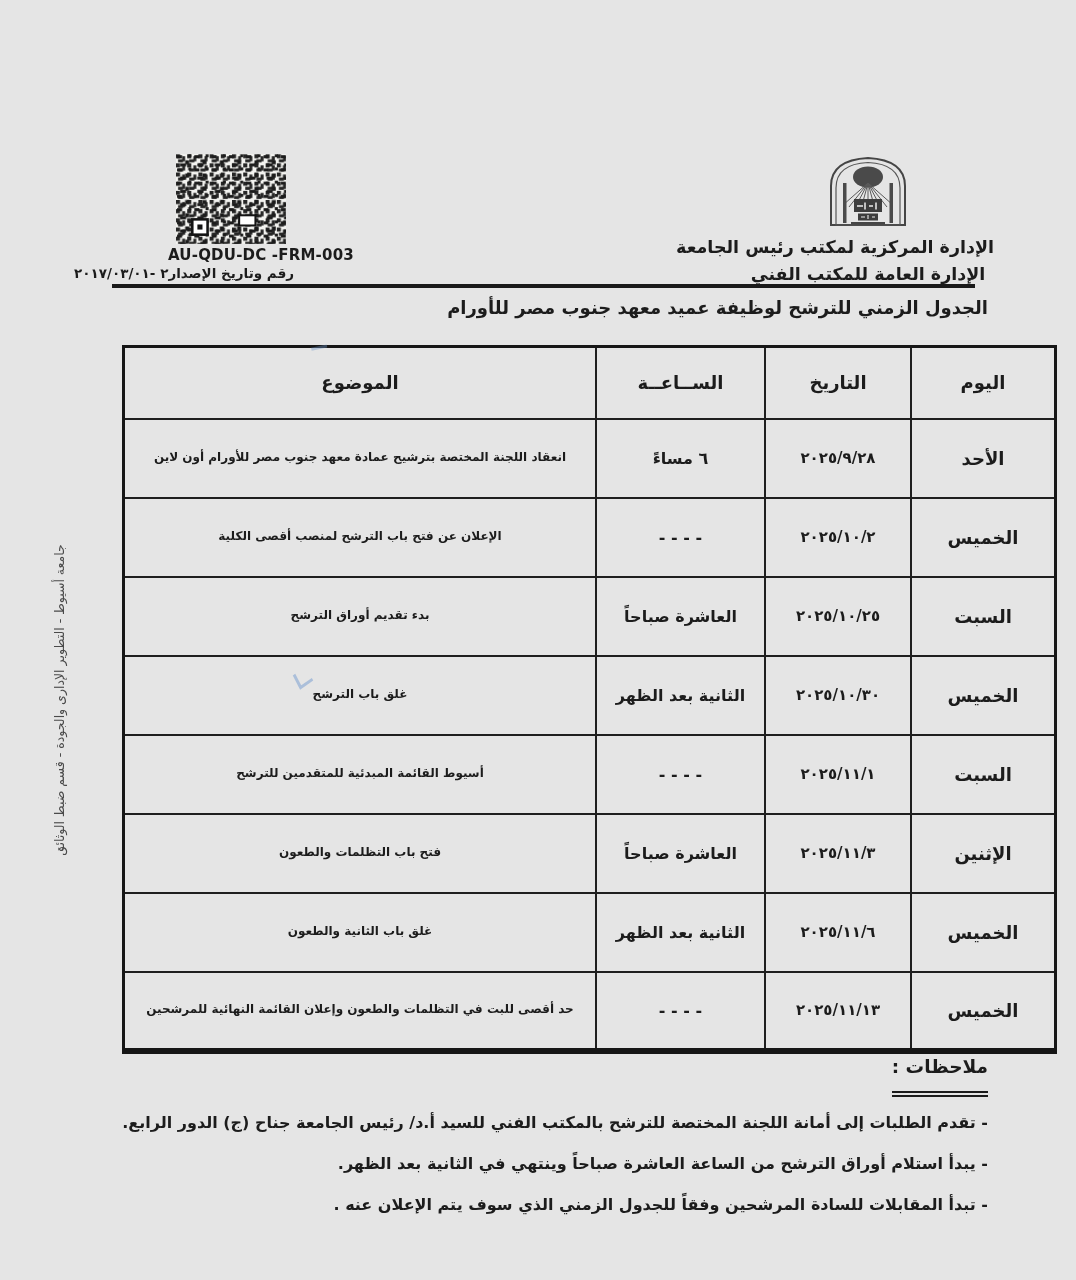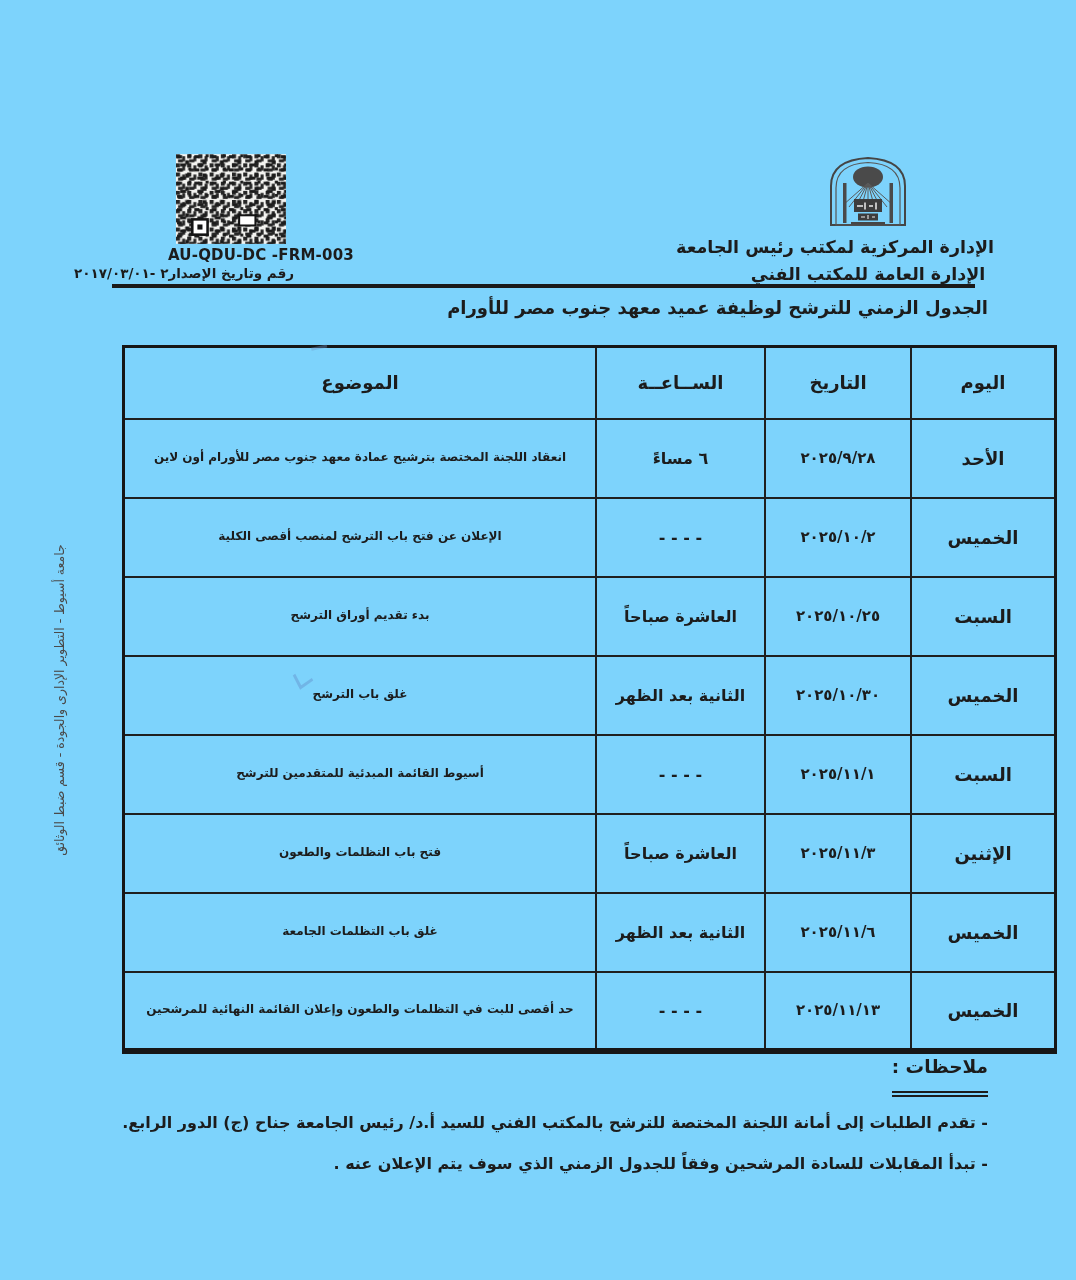--- a/index.html
+++ b/index.html
@@ -1,19 +1,19 @@
 <!DOCTYPE html>
 <html lang="ar"><head>
 <meta charset="utf-8">
 <style>
   html,body{margin:0;padding:0;}
   .page{
     position:relative;
     width:1076px;height:1280px;
-    background:#7dd3fc;
+    background:#e5e5e5;
     font-family:"DejaVu Sans",sans-serif;
     color:#1c1c1c;
     overflow:hidden;
   }
   
   .qr-block{position:absolute;left:168px;top:154px;width:126px;text-align:center;}
   .qr-svg{width:110px;height:90px;display:block;margin:0 auto;}
   .qr-label{font-weight:bold;font-size:15px;letter-spacing:.2px;margin-top:2px;white-space:nowrap;}
   .qr-issue{font-weight:bold;font-size:13.5px;direction:rtl;margin-top:1px;white-space:nowrap;}
   
@@ -152,37 +152,38 @@
       <tr class="row">
         <td class="cell-day">الإثنين</td>
         <td class="cell-date">٢٠٢٥/١١/٣</td>
         <td class="cell-time">العاشرة صباحاً</td>
         <td class="cell-subject">فتح باب التظلمات والطعون</td>
       </tr>
       <tr class="row">
         <td class="cell-day">الخميس</td>
         <td class="cell-date">٢٠٢٥/١١/٦</td>
         <td class="cell-time">الثانية بعد الظهر</td>
-        <td class="cell-subject">غلق باب التظلمات الجامعة</td>
+        <td class="cell-subject">غلق باب الثانية والطعون</td>
       </tr>
       <tr class="row">
         <td class="cell-day">الخميس</td>
         <td class="cell-date">٢٠٢٥/١١/١٣</td>
         <td class="cell-time">- - - -</td>
         <td class="cell-subject">حد أقصى للبت في التظلمات والطعون وإعلان القائمة النهائية للمرشحين</td>
       </tr>
     </tbody>
   </table>
 
   <div class="side-text">جامعة أسيوط - التطوير الإدارى والجودة - قسم ضبط الوثائق</div>
 
   <div class="notes">
     <span class="notes-heading">ملاحظات :</span>
     <div class="notes-list">
       <div class="note-item">- تقدم الطلبات إلى أمانة اللجنة المختصة للترشح بالمكتب الفني للسيد أ.د/ رئيس الجامعة جناح (ج) الدور الرابع.</div>
+      <div class="note-item">- يبدأ استلام أوراق الترشح من الساعة العاشرة صباحاً وينتهي في الثانية بعد الظهر.</div>
       <div class="note-item">- تبدأ المقابلات للسادة المرشحين وفقاً للجدول الزمني الذي سوف يتم الإعلان عنه .</div>
     </div>
   </div>
 
   <div class="artifact-blue1"></div>
   <div class="artifact-blue2"></div>
 
 </div>
 
 </body></html>

